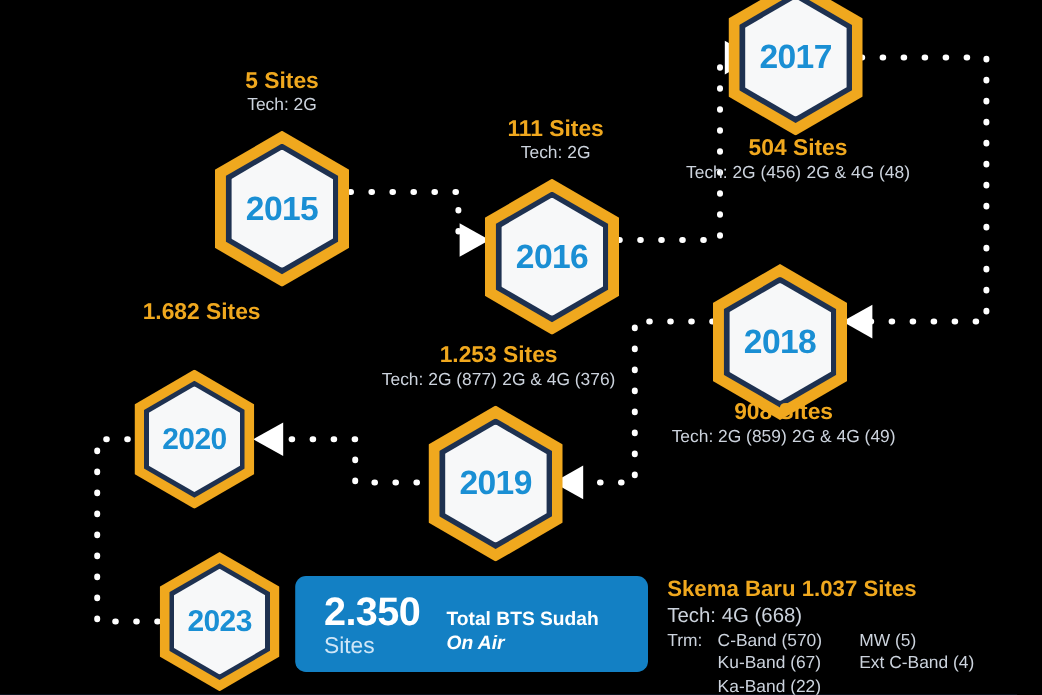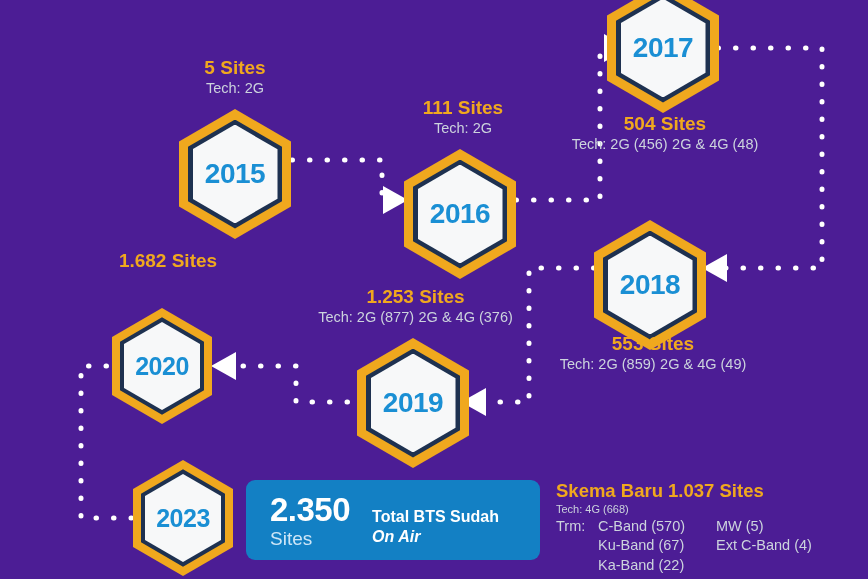--- a/index.html
+++ b/index.html
@@ -5,21 +5,21 @@
   * { box-sizing: border-box; margin: 0; padding: 0; }
   html, body {
     width: 868px; height: 579px;
     background: #1e3150;
     font-family: "Liberation Sans", sans-serif;
     overflow: hidden;
   }
   #stage {
     position: relative;
     width: 868px; height: 579px;
-    background: #4c1d95;
+    background: #000000;
   }
   svg.paths {
     position: absolute; left: 0; top: 0;
     width: 868px; height: 579px;
     pointer-events: none;
   }
 
   
   .node {
     position: absolute;
@@ -125,21 +125,21 @@
   #skema { position: absolute; left: 556px; top: 480px; }
   #skema .s-title {
     color: #f0a81e;
     font-size: 18.5px;
     font-weight: bold;
     white-space: nowrap;
     line-height: 1.2;
   }
   #skema .s-line {
     color: #ccd3dd;
-    font-size: 11px;
+    font-size: 17px;
     white-space: nowrap;
     line-height: 1.34;
   }
   #skema .s-grid {
     display: grid;
     grid-template-columns: 42px 118px auto;
     column-gap: 0px;
   }
   #skema .s-grid .c { color: #ccd3dd; font-size: 14.5px; line-height: 1.34; white-space: nowrap; }
 </style>
@@ -213,21 +213,21 @@
     </div>
   </div>
 
   <div class="node big" style="left:594px; top:220px;">
     <div class="ring"></div>
     <div class="gap"></div>
     <div class="face"></div>
     <div class="yr">2018</div>
   </div>
   <div class="label ctr" style="left:558px; top:332px; width:190px;">
-    <div class="headline">553 Sites</div>
+    <div class="headline">908 Sites</div>
     <div class="subwrap">
       <div class="sub">Tech: 2G (859)</div>
       <div class="sub" style="text-align:right;">2G &amp; 4G (49)</div>
     </div>
   </div>
 
   <div class="label ctr" style="left:318px; top:285px; width:195px;">
     <div class="headline">1.253 Sites</div>
     <div class="subwrap">
       <div class="sub">Tech: 2G (877)</div>

